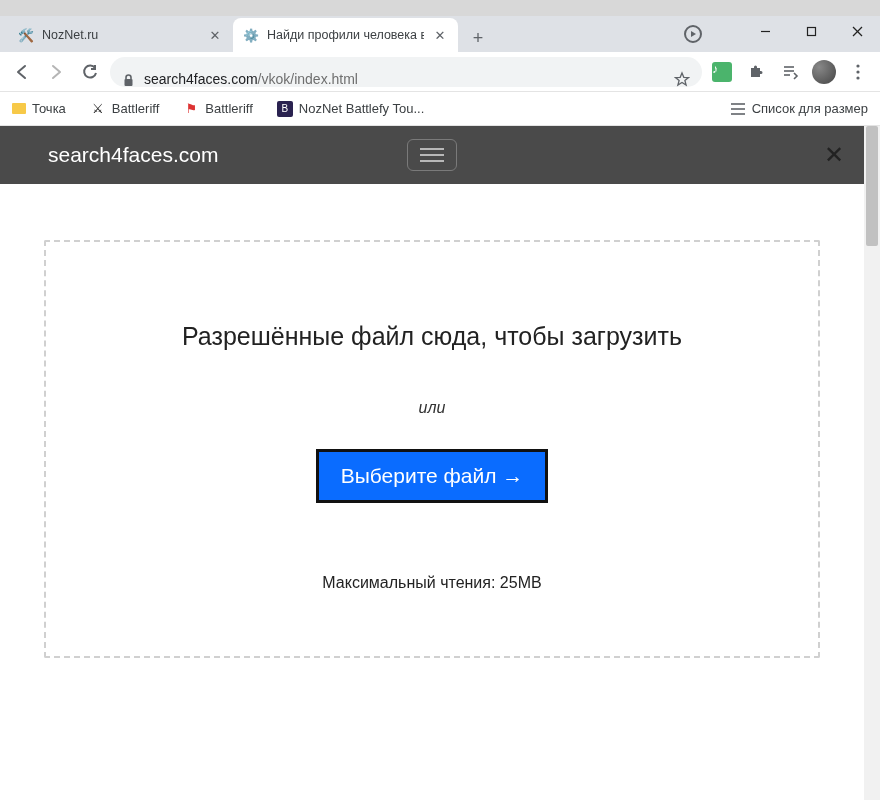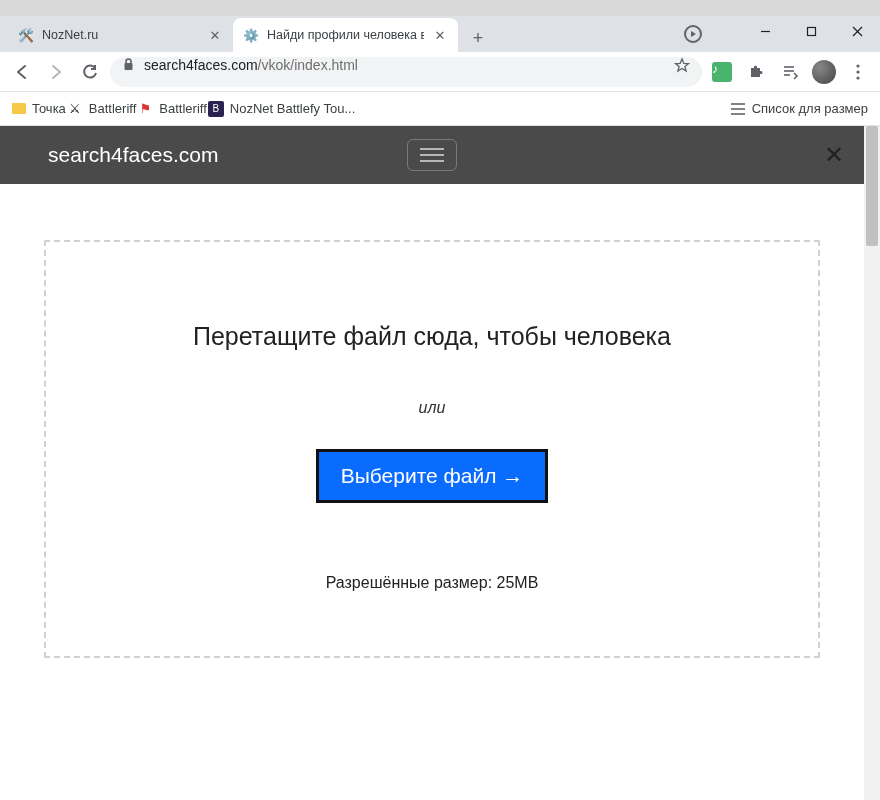--- a/index.html
+++ b/index.html
@@ -20,32 +20,32 @@
   .tabstrip-right { position: absolute; right: 0; top: 0; height: 36px; display: flex; align-items: center; }
   .media-indicator { width: 18px; height: 18px; border-radius: 50%; border: 2px solid #5f6368; display: flex; align-items: center; justify-content: center; margin-right: 40px; }
   .media-indicator::after { content: ""; width: 0; height: 0; border-left: 5px solid #5f6368; border-top: 3.5px solid transparent; border-bottom: 3.5px solid transparent; margin-left: 1px; }
   .win-btn { width: 46px; height: 30px; display: flex; align-items: center; justify-content: center; color: #222; font-size: 12px; cursor: pointer; }
   .winbtns { display: flex; margin-top: -6px; }
   
   
   .toolbar { height: 40px; background: #fff; display: flex; align-items: center; padding: 0 8px; gap: 6px; border-bottom: 1px solid #e4e4e4; }
   .nav-btn { width: 28px; height: 28px; display: flex; align-items: center; justify-content: center; color: #5f6368; cursor: pointer; }
   .nav-btn.disabled { color: #b5b5b5; }
-  .omnibox { flex: 1; height: 30px; background: #f1f3f4; border-radius: 15px; display: flex; align-items: flex-start; padding: 0 12px; gap: 8px; font-size: 14px; color: #202124; }
+  .omnibox { flex: 1; height: 30px; background: #f1f3f4; border-radius: 15px; display: flex; align-items: flex-end; padding: 0 12px; gap: 8px; font-size: 14px; color: #202124; }
   .omnibox .lock { color: #5f6368; width: 14px; }
   .omnibox .url-host { color: #202124; }
   .omnibox .url-path { color: #6f6f6f; }
   .omnibox .star { margin-left: auto; color: #5f6368; }
   .ext-icon { width: 28px; height: 28px; display: flex; align-items: center; justify-content: center; cursor: pointer; }
   .ext-music { background: #4bb46c; color: #fff; width: 20px; height: 20px; border-radius: 3px; font-size: 12px; }
   .avatar { width: 24px; height: 24px; border-radius: 50%; background: radial-gradient(circle at 30% 30%, #888, #444); }
   .menu-dots { width: 28px; height: 28px; display: flex; align-items: center; justify-content: center; color: #5f6368; cursor: pointer; }
   
   
-  .bookmarks { height: 34px; background: #fff; display: flex; align-items: center; padding: 0 12px; gap: 1px; font-size: 13px; color: #3c4043; border-bottom: 1px solid #e4e4e4; }
+  .bookmarks { height: 34px; background: #fff; display: flex; align-items: center; padding: 0 12px; gap: 24px; font-size: 13px; color: #3c4043; border-bottom: 1px solid #e4e4e4; }
   .bm { display: flex; align-items: center; gap: 6px; cursor: pointer; }
   .bm .ico { width: 16px; height: 16px; display: inline-flex; align-items: center; justify-content: center; font-size: 13px; }
   .bm-spacer { flex: 1; }
   
   
   .viewport { display: flex; height: calc(800px - 16px - 36px - 40px - 34px); }
   .page { flex: 1; background: #fff; overflow: hidden; }
   .scrollbar { width: 16px; background: #f1f1f1; position: relative; }
   .scrollbar .thumb { position: absolute; left: 2px; right: 2px; top: 0; height: 120px; background: #c1c1c1; border-radius: 2px; }
   
@@ -201,25 +201,25 @@
       <div class="brand">search4faces.com</div>
       <div class="burger">
         <span></span>
         <span></span>
         <span></span>
       </div>
       <div class="site-close">✕</div>
     </div>
     <div class="content">
       <div class="dropzone">
-        <div class="dz-title">Перетащите файл сюда, чтобы человека</div>
+        <div class="dz-title">Разрешённые файл сюда, чтобы загрузить</div>
         <div class="dz-or">или</div>
         <div class="dz-btn">Выберите файл →</div>
         <div class="dz-info">
-          <div>Разрешённые размер: 25MB</div>
+          <div>Максимальный чтения: 25MB</div>
         </div>
       </div>
     </div>
   </div>
   <div class="scrollbar">
     <div class="thumb"></div>
   </div>
 </div>
 
 </body></html>

